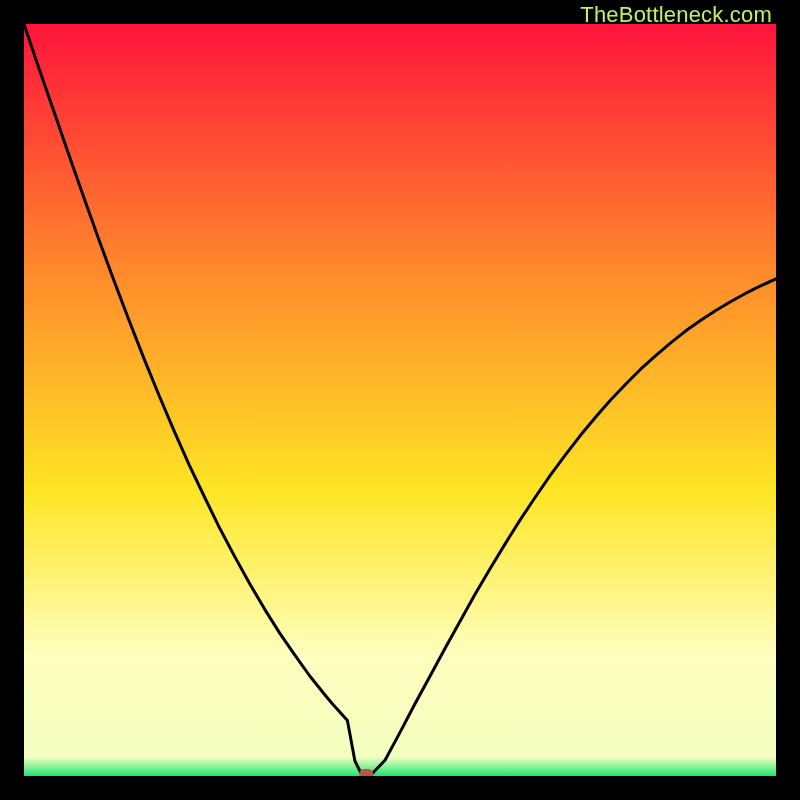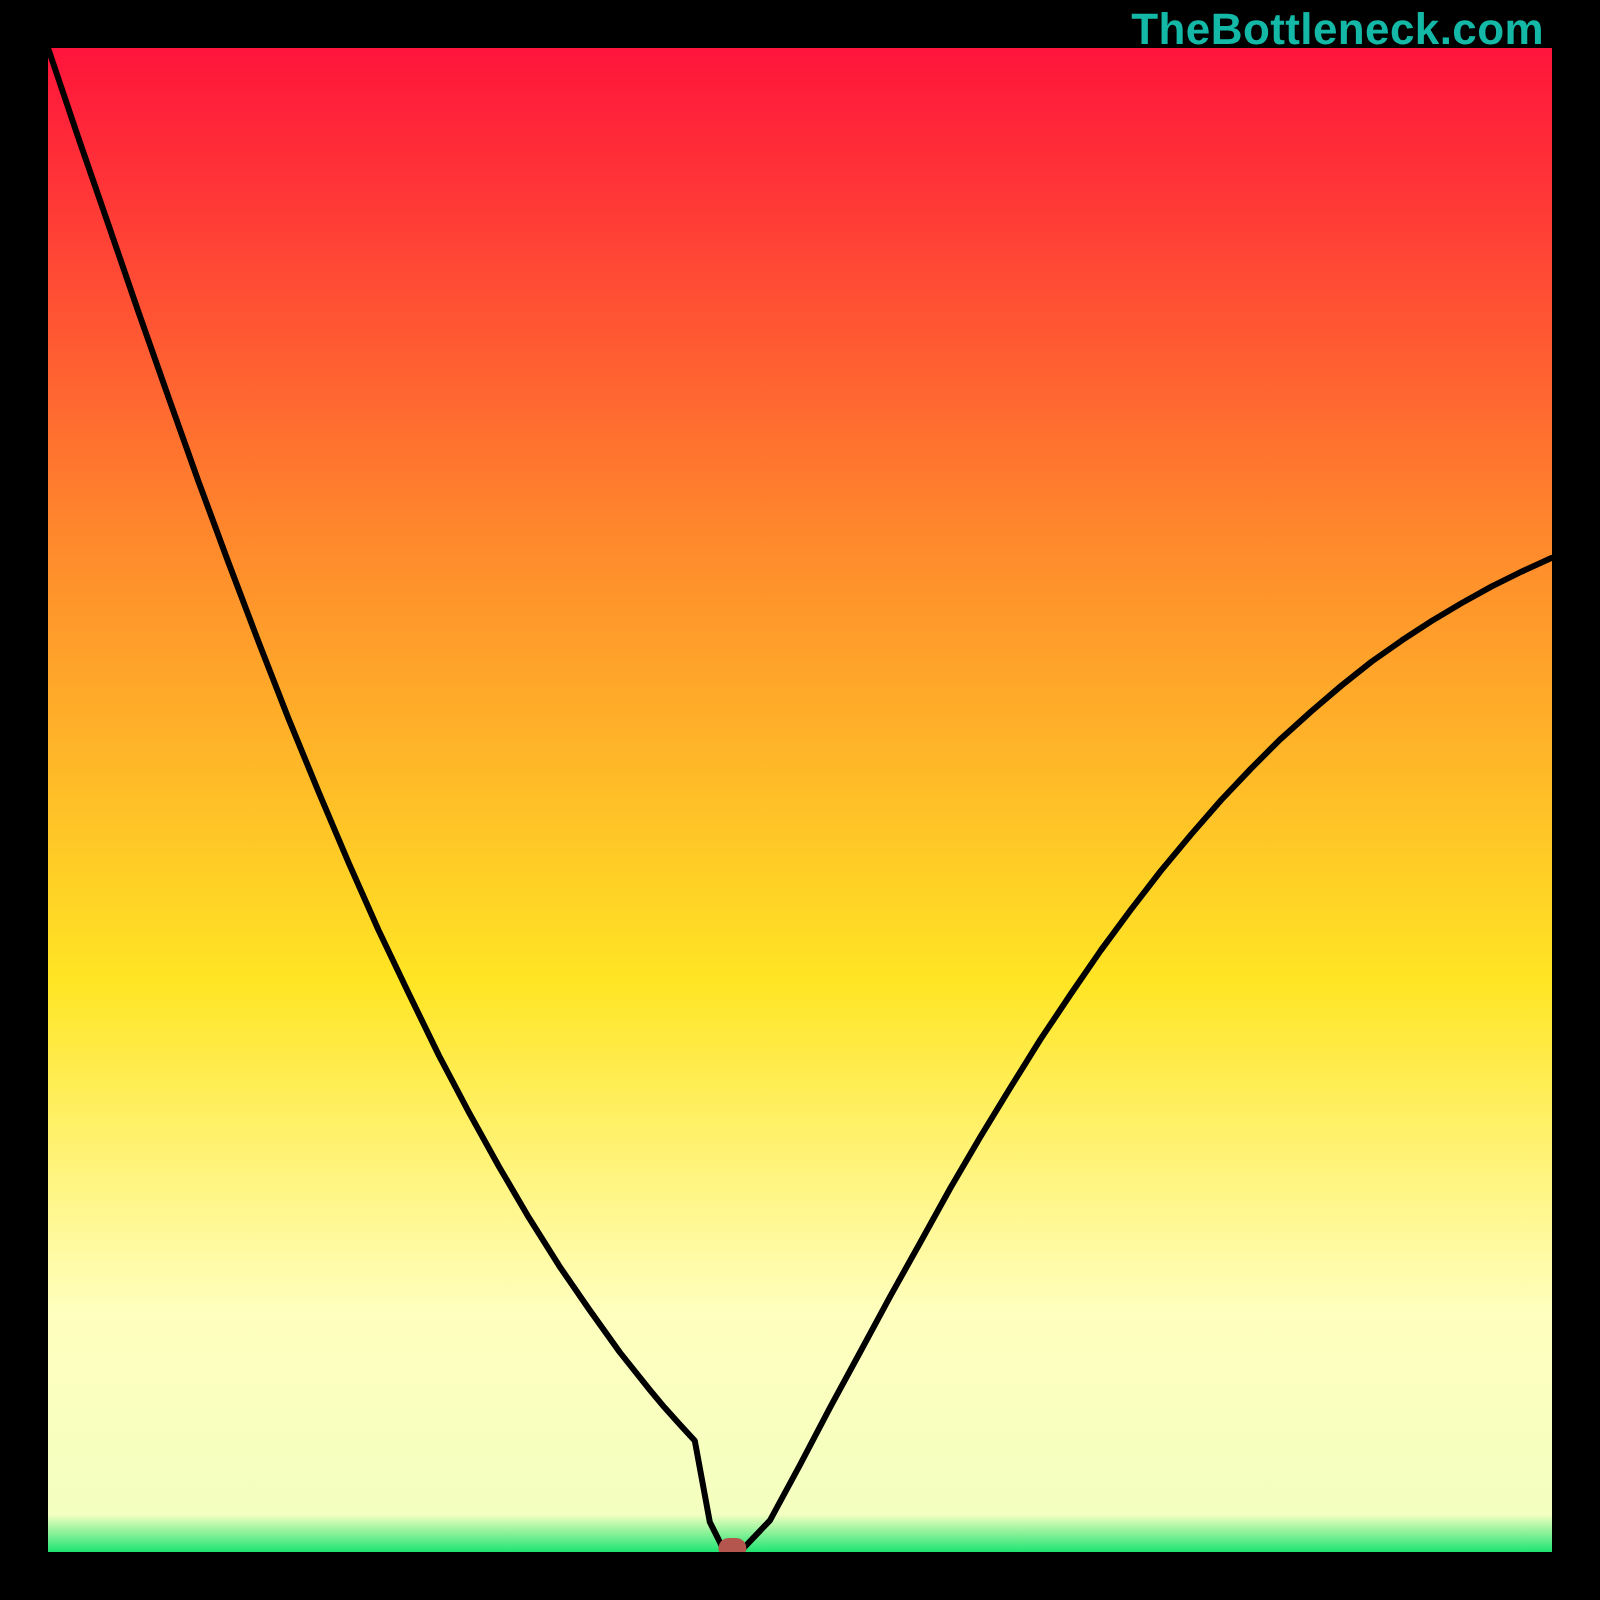--- a/index.html
+++ b/index.html
@@ -23,23 +23,23 @@
     position: absolute;
     left: 0;
     top: 0;
     width: 752px;
     height: 752px;
   }
   .watermark {
     position: absolute;
     top: 2px;
     right: 28px;
-    color: #14b8a6;
+    color: #bef264;
     font-size: 22px;
-    font-weight: 700;
+    font-weight: 400;
     letter-spacing: 0.2px;
   }
 </style>
 </head>
 <body>
 
 <div class="frame">
   <svg class="plot-area" viewBox="0 0 752 752">
     <defs>
       <linearGradient id="bg-grad" x1="0" y1="0" x2="0" y2="1">

